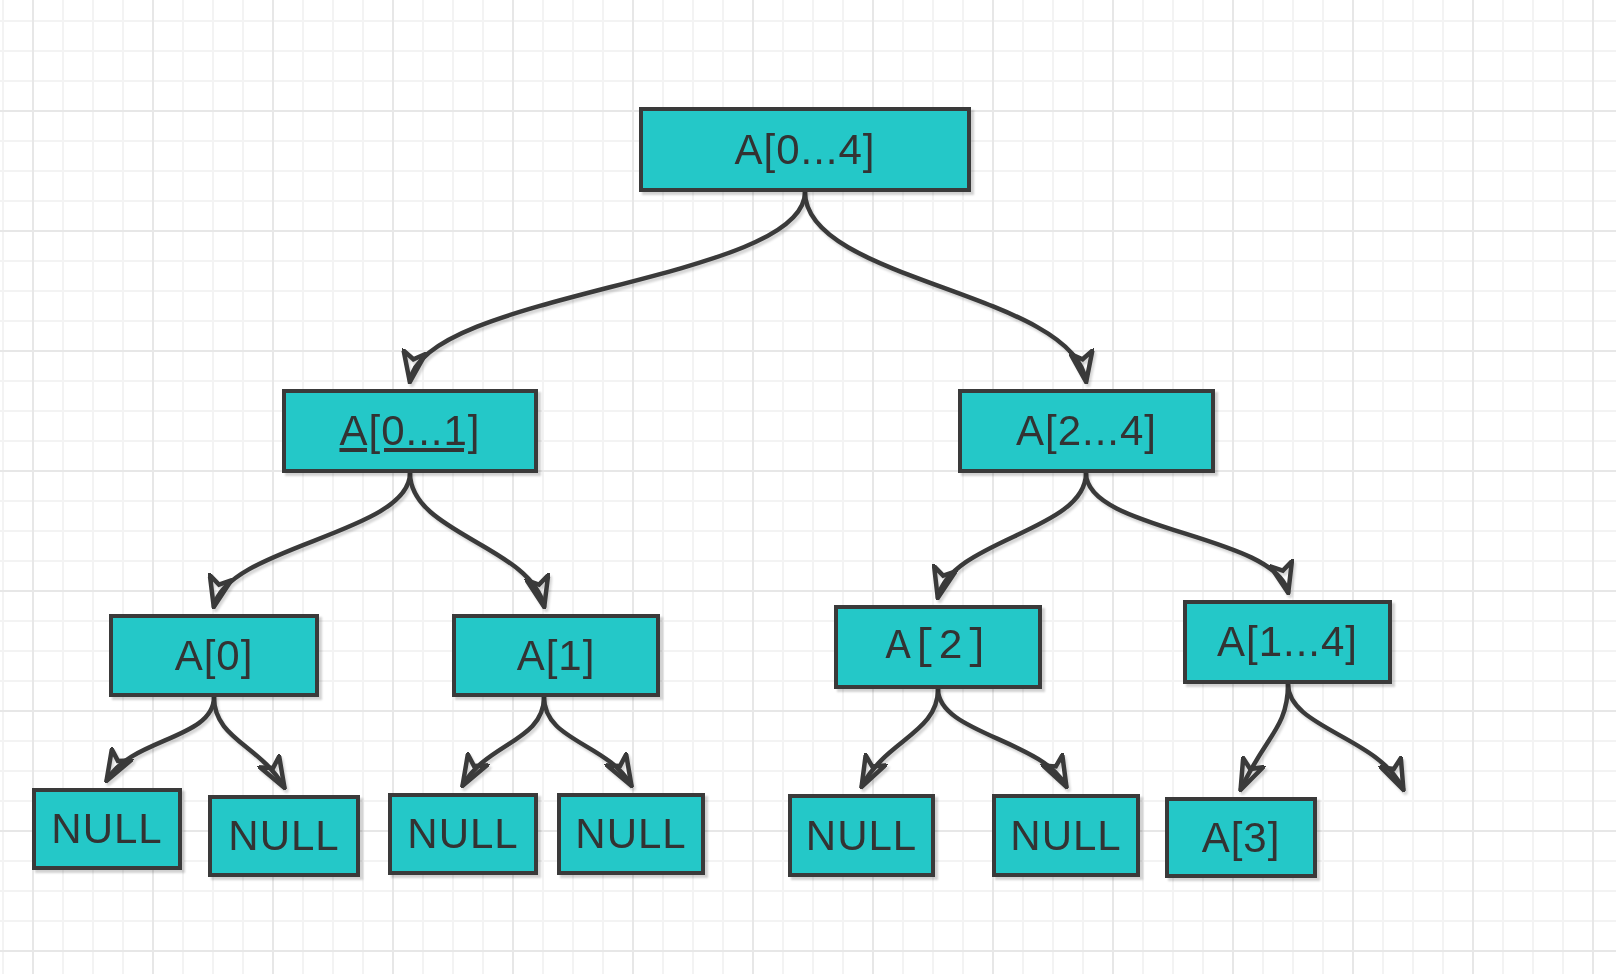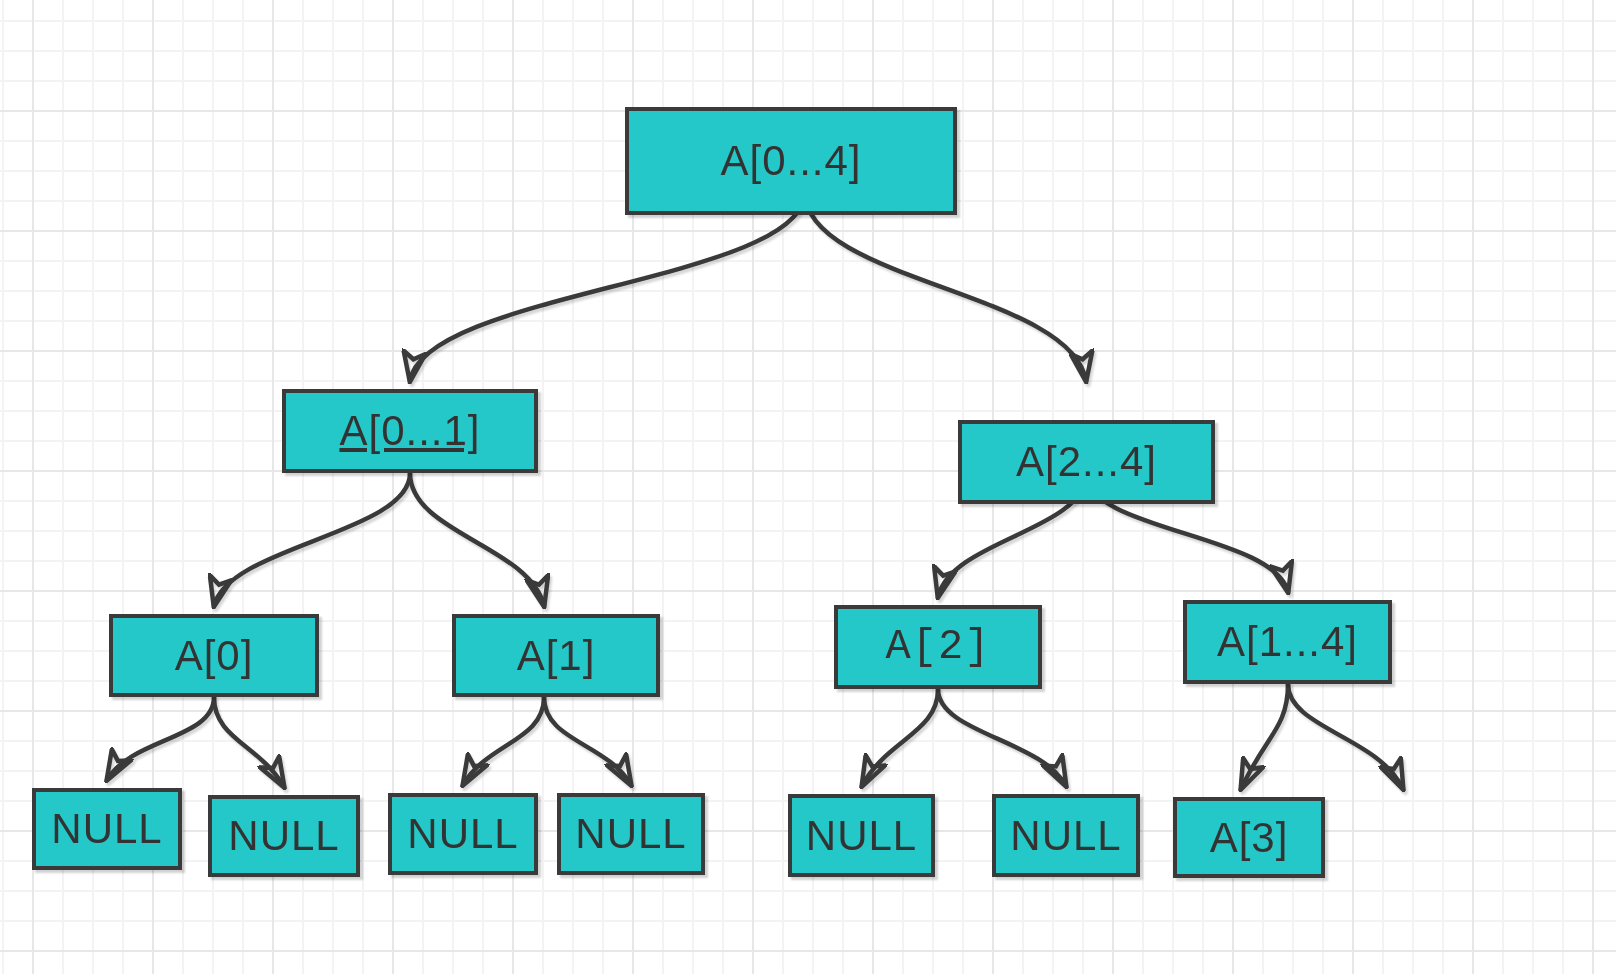--- a/index.html
+++ b/index.html
@@ -94,31 +94,31 @@
     <path d="M544,697 C544,741 487,743 463,785" marker-end="url(#arrow)"></path>
     <path d="M544,697 C544,741 607,743 631,785" marker-end="url(#arrow)"></path>
 
     <path d="M938,689 C938,733 886,740 862,786" marker-end="url(#arrow)"></path>
     <path d="M938,689 C938,733 1042,740 1066,786" marker-end="url(#arrow)"></path>
 
     <path d="M1288,684 C1288,728 1265,737 1241,789" marker-end="url(#arrow)"></path>
     <path d="M1288,684 C1288,728 1379,737 1403,789" marker-end="url(#arrow)"></path>
   </svg>
 
-  <div class="node" style="left:625px; top:107px; width:332px; height:108px;">A[0...4]</div>
+  <div class="node" style="left:639px; top:107px; width:332px; height:85px;">A[0...4]</div>
 
   <div class="node" style="left:282px; top:389px; width:256px; height:84px;text-decoration:underline;">A[0...1]</div>
-  <div class="node" style="left:958px; top:389px; width:257px; height:84px;margin-top:31px;">A[2...4]</div>
+  <div class="node" style="left:958px; top:389px; width:257px; height:84px;">A[2...4]</div>
 
   <div class="node" style="left:109px; top:614px; width:210px; height:83px;text-align:center;">A[0]</div>
   <div class="node" style="left:452px; top:614px; width:208px; height:83px;">A[1]</div>
   <div class="node" style="left:834px; top:605px; width:208px; height:84px;font-family:Liberation Mono, monospace;">A[2]</div>
   <div class="node" style="left:1183px; top:600px; width:209px; height:84px;">A[1...4]</div>
 
   <div class="node" style="left:32px; top:788px; width:150px; height:82px;">NULL</div>
   <div class="node" style="left:208px; top:795px; width:152px; height:82px;">NULL</div>
   <div class="node" style="left:388px; top:793px; width:150px; height:82px;">NULL</div>
   <div class="node" style="left:557px; top:793px; width:148px; height:82px;">NULL</div>
   <div class="node" style="left:788px; top:794px; width:147px; height:83px;">NULL</div>
   <div class="node" style="left:992px; top:794px; width:148px; height:83px;">NULL</div>
-  <div class="node" style="left:1165px; top:797px; width:152px; height:81px;margin-left:8px;">A[3]</div>
+  <div class="node" style="left:1165px; top:797px; width:152px; height:81px;">A[3]</div>
 
 </div>
 
 </body></html>

